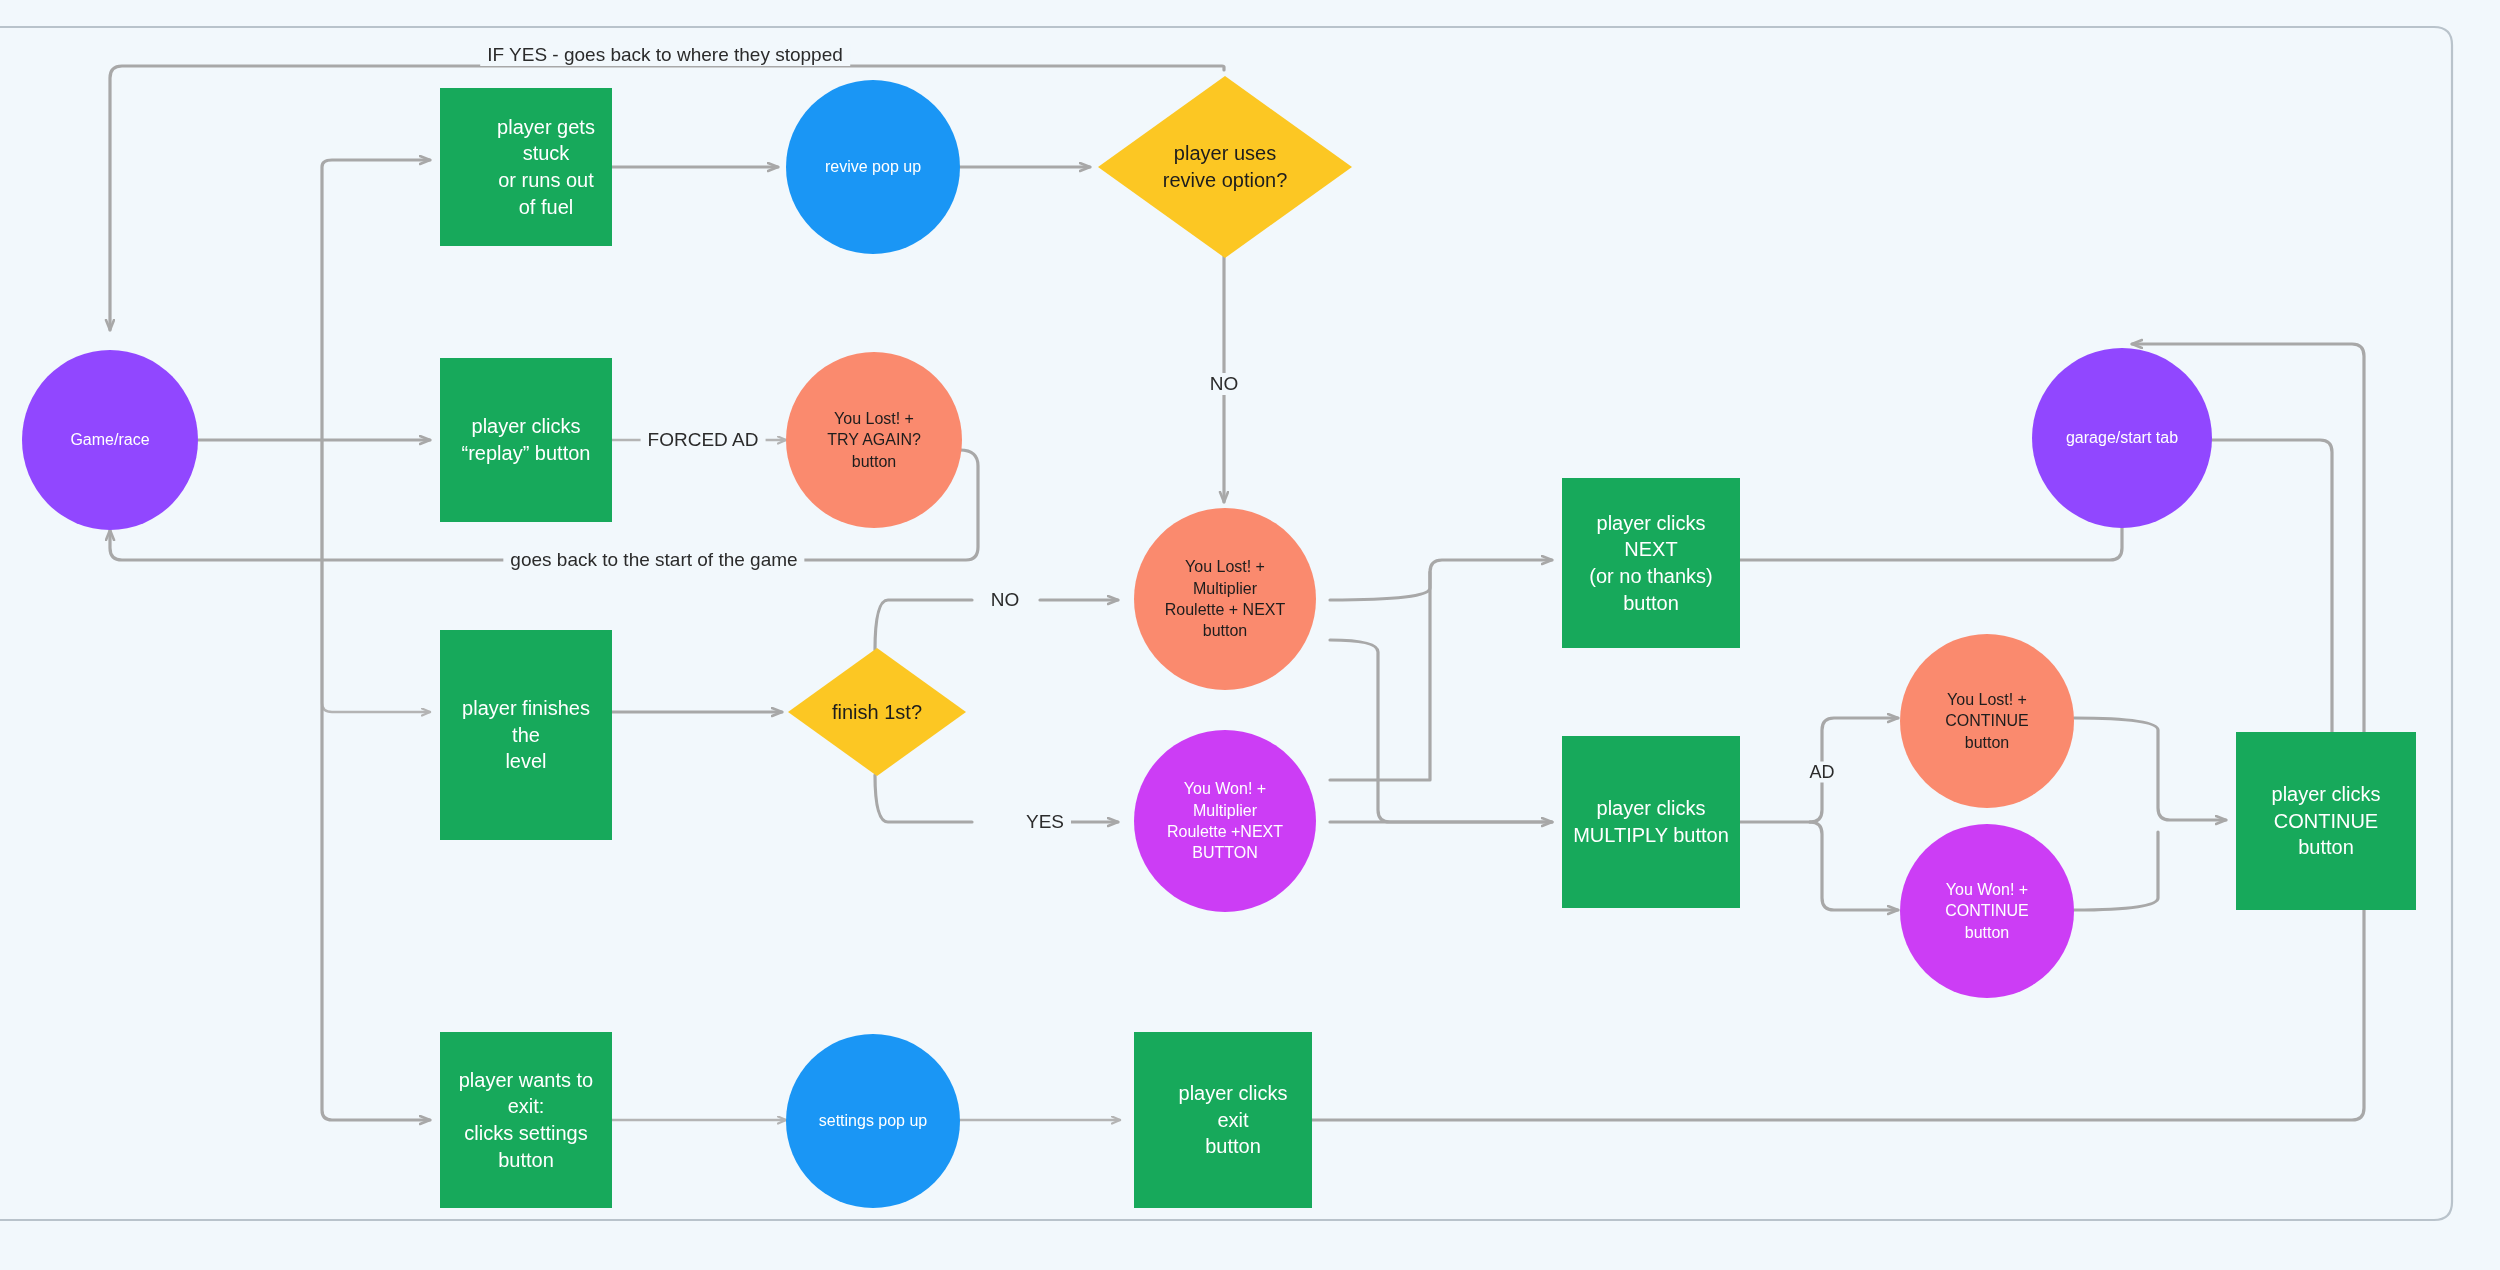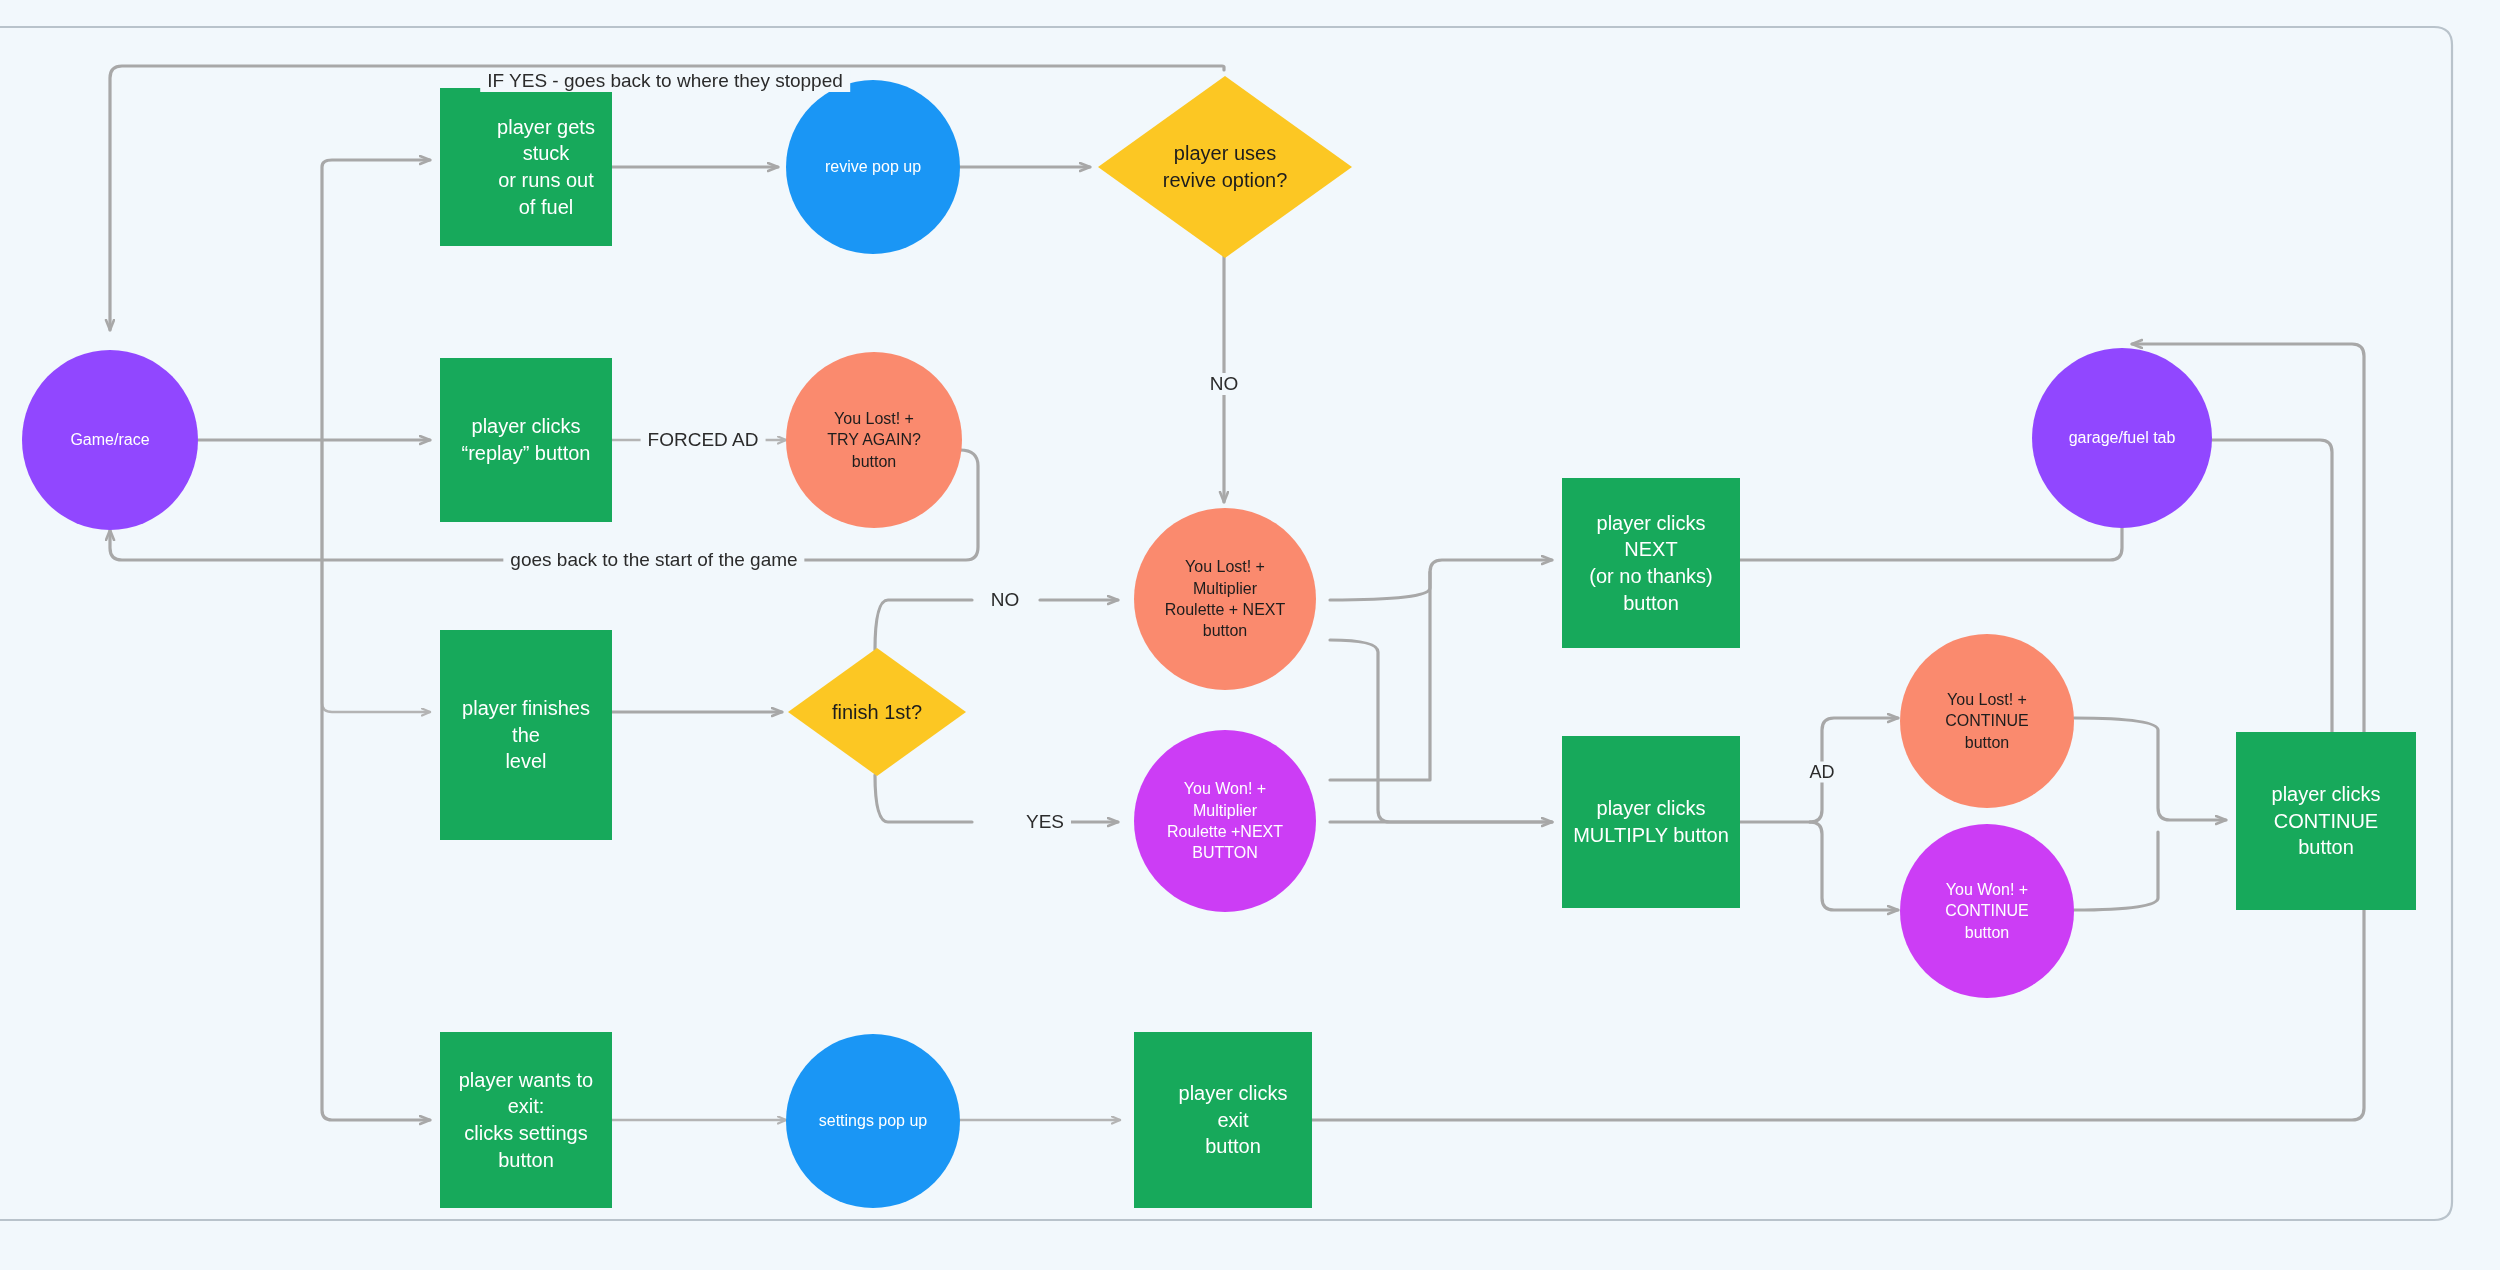--- a/index.html
+++ b/index.html
@@ -155,21 +155,21 @@
 (or no thanks)
 button</span>
   </div>
 
   <div class="node rect" style="left:1562px; top:736px; width:178px; height:172px;">
     <span class="lbl">player clicks
 MULTIPLY button</span>
   </div>
 
   <div class="node circle c-purple" style="left:2032px; top:348px; width:180px; height:180px;">
-    <span class="lbl">garage/fuel tab</span>
+    <span class="lbl">garage/start tab</span>
   </div>
 
   <div class="node circle c-salmon" style="left:1900px; top:634px; width:174px; height:174px;">
     <span class="lbl">You Lost! +
 CONTINUE
 button</span>
   </div>
 
   <div class="node circle c-magenta" style="left:1900px; top:824px; width:174px; height:174px;">
     <span class="lbl">You Won! +
@@ -190,21 +190,21 @@
 
   <div class="node circle c-blue" style="left:786px; top:1034px; width:174px; height:174px;">
     <span class="lbl">settings pop up</span>
   </div>
 
   <div class="node rect" style="left:1134px; top:1032px; width:178px; height:176px;padding-left:20px;">
     <span class="lbl">player clicks exit
 button</span>
   </div>
 
-  <div class="elabel" style="left:665px; top:81px;">IF YES - goes back to where they stopped</div>
+  <div class="elabel" style="left:665px; top:55px;">IF YES - goes back to where they stopped</div>
   <div class="elabel" style="left:703px; top:440px;">FORCED AD</div>
   <div class="elabel" style="left:654px; top:560px;">goes back to the start of the game</div>
   <div class="elabel" style="left:1224px; top:384px;">NO</div>
   <div class="elabel" style="left:1005px; top:600px;">NO</div>
   <div class="elabel" style="left:1005px; top:822px;margin-left:40px;">YES</div>
   <div class="elabel small" style="left:1822px; top:772px;">AD</div>
 
 </div>
 
 </body></html>

